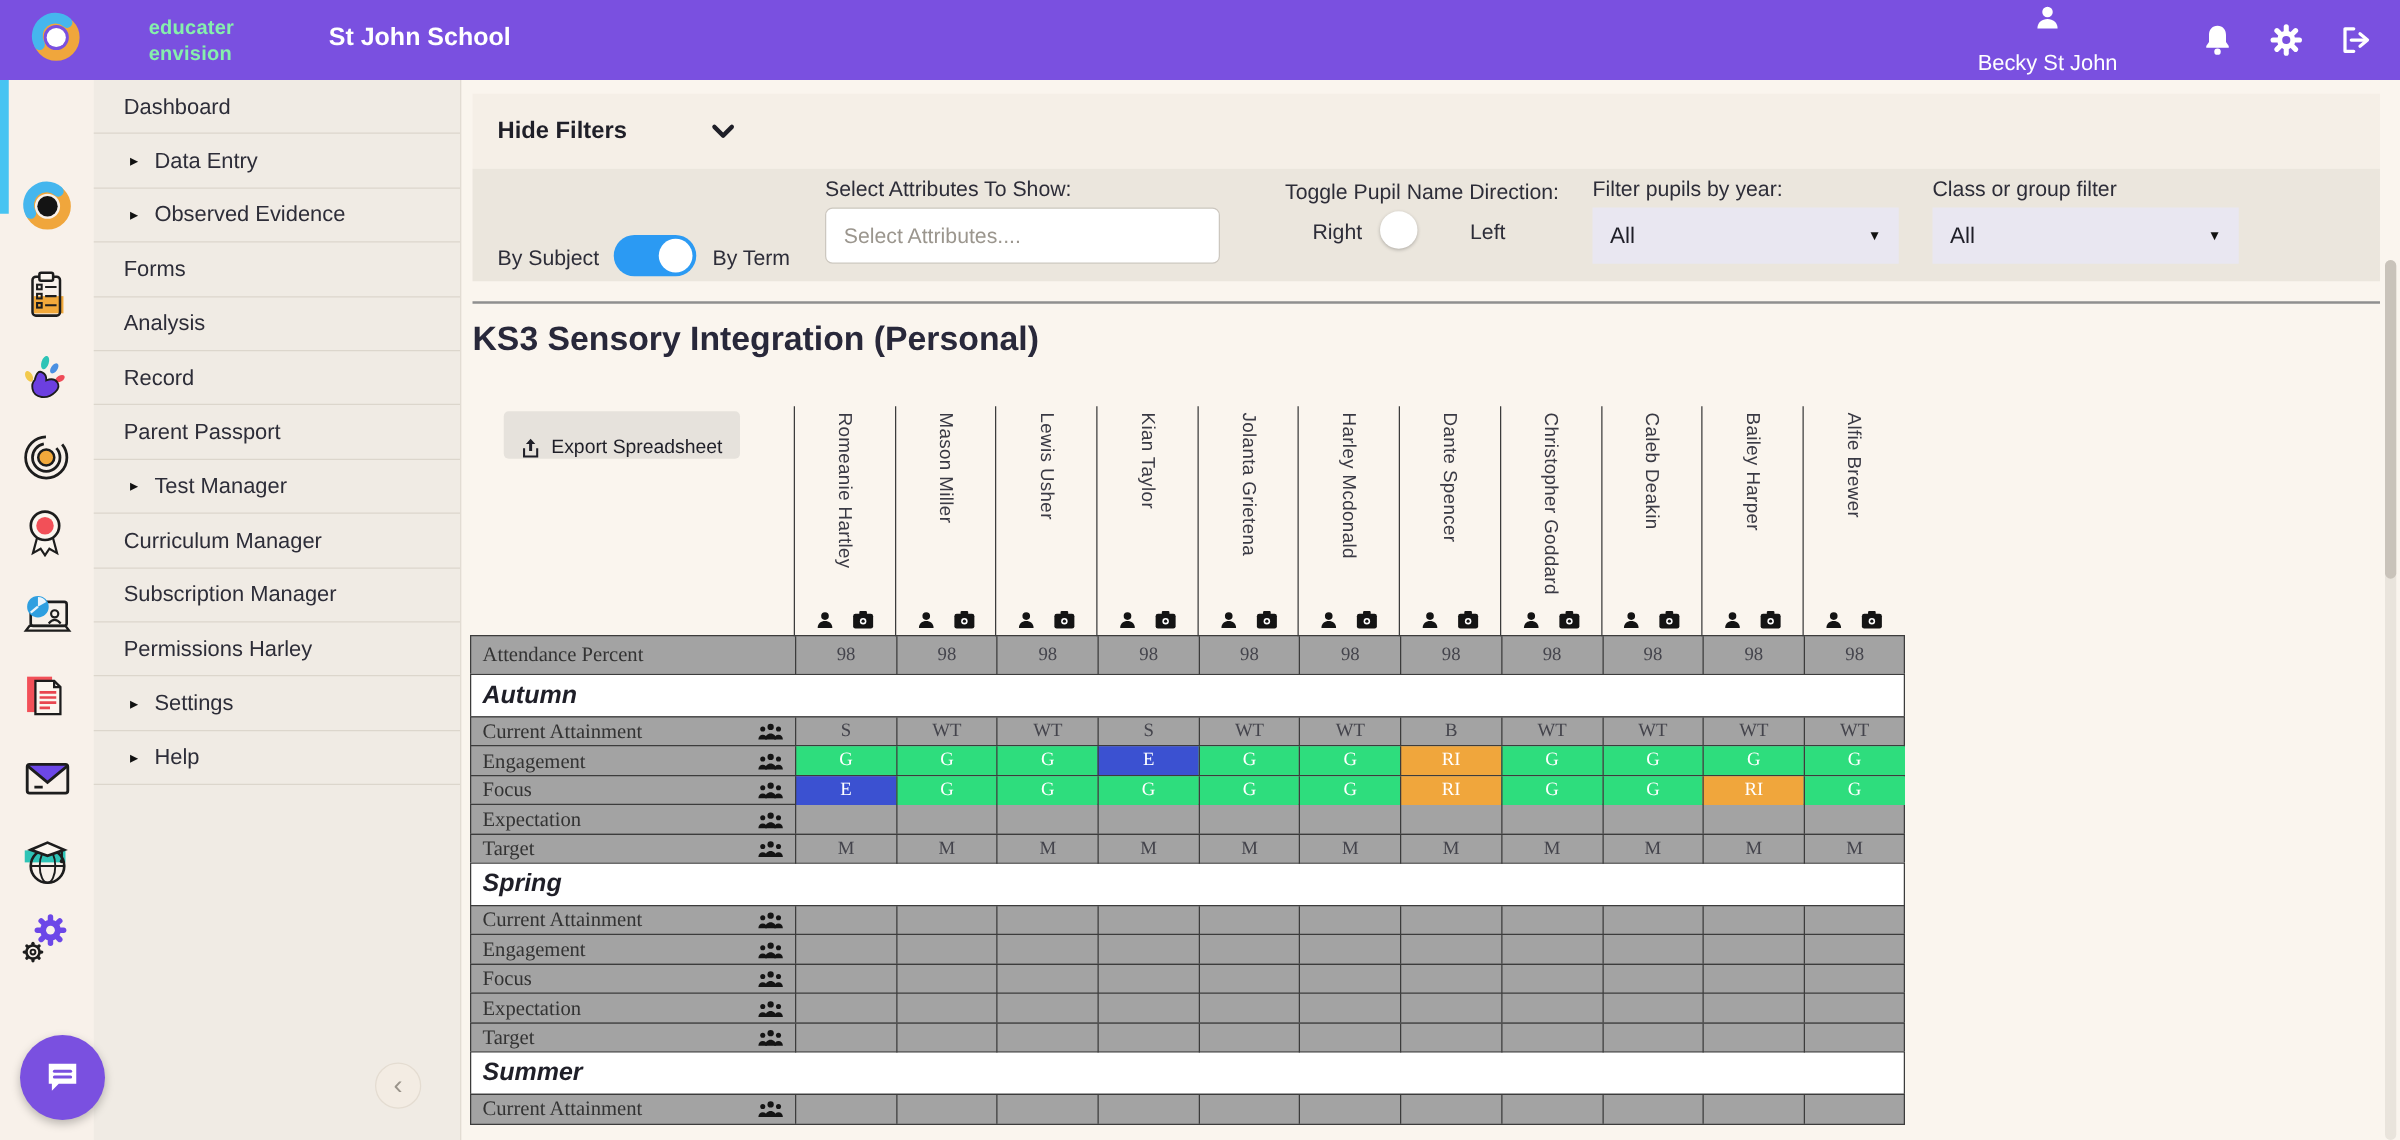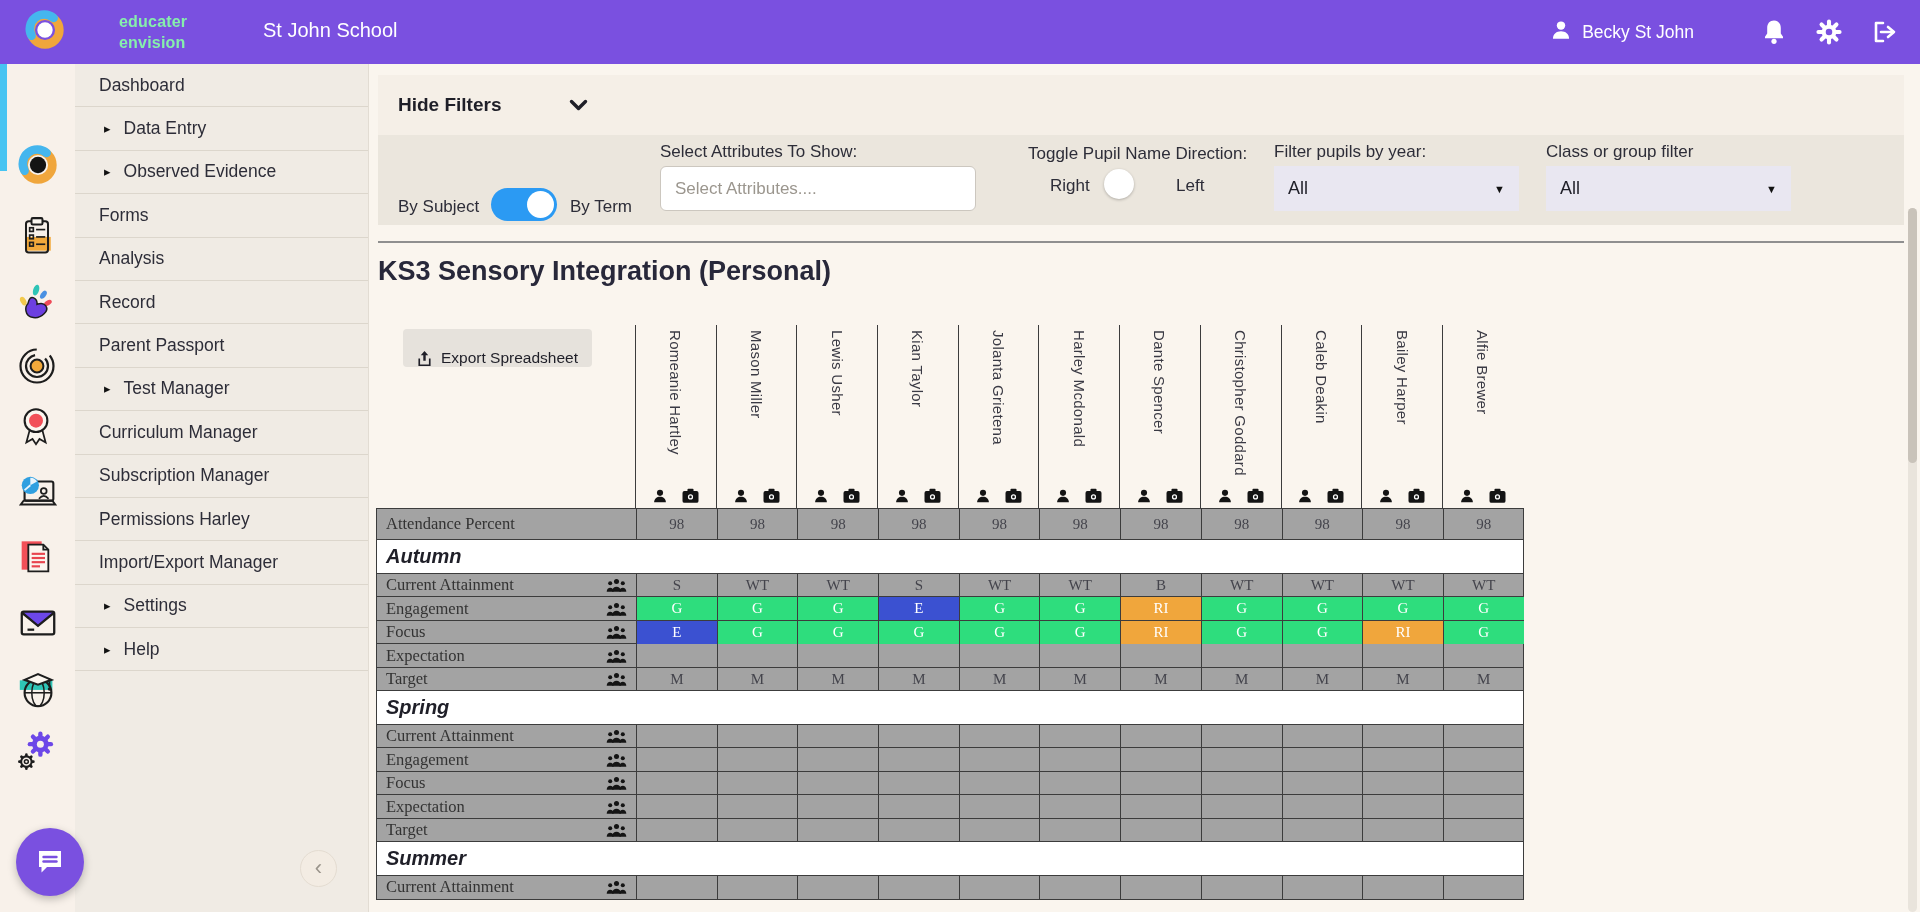--- a/index.html
+++ b/index.html
@@ -4,23 +4,23 @@
 <style>
   * { margin:0; padding:0; box-sizing:border-box; }
   html,body { width:1920px; height:912px; }
   body { font-family:"Liberation Sans", sans-serif; background:#faf5ee; }
   .app { position:relative; width:1920px; height:912px; overflow:hidden; background:#faf5ee; }
 
   
   .topbar { position:absolute; left:0; top:0; width:1920px; height:64px; background:#7a50e0; z-index:30; }
   .brand { position:absolute; left:22px; top:7px; display:flex; align-items:center; gap:11px; }
   .brand-text div { color:#86efac; font-size:16px; font-weight:bold; line-height:21px; letter-spacing:.2px;margin-left:40px; }
-  .school { position:absolute; left:263px; top:19px; color:#fff; font-size:20px; font-weight:normal; }
+  .school { position:absolute; left:263px; top:19px; color:#fff; font-size:20px; font-weight:bold; }
   .top-right { position:absolute; right:22px; top:0; height:64px; display:flex; align-items:center; }
-  .user { display:flex; align-items:center; gap:10px; margin-right:38px; }
+  .user { display:flex; align-items:center; gap:10px; margin-right:38px;flex-direction:column; }
   .user-name { color:#fff; font-size:17.5px; }
   .top-ic { margin-left:30px; display:flex; align-items:center; cursor:pointer; }
 
   
   .rail { position:absolute; left:0; top:64px; width:75px; height:848px; background:#f8f1ea; z-index:20; }
   .active-bar { position:absolute; left:0; top:0; width:7px; height:107px; background:#47c4f2; }
   .rail-icon { position:absolute; left:15px; }
   .menu { position:absolute; left:75px; top:64px; width:294px; height:848px; background:#f0ebe4; border-right:1px solid #e2dcd3; z-index:20;text-align:center; }
   .menu-item { height:43.4px; display:flex; align-items:center; padding-left:24px; font-size:17.5px; color:#2d2d38; border-bottom:1px solid #dcd6cc; cursor:pointer; }
   .menu-item .arrow { font-size:13px; color:#111; margin-right:13px; margin-left:5px; }
@@ -281,23 +281,20 @@
       <div class="menu-item">
         <span>Curriculum Manager</span>
       </div>
       <div class="menu-item">
         <span>Subscription Manager</span>
       </div>
       <div class="menu-item">
         <span>Permissions Harley</span>
       </div>
       <div class="menu-item">
-        <span>Import/Export Manager</span>
-      </div>
-      <div class="menu-item">
         <span class="arrow">▸</span>
         <span>Settings</span>
       </div>
       <div class="menu-item">
         <span class="arrow">▸</span>
         <span>Help</span>
       </div>
     </nav>
 
   <div class="content">

